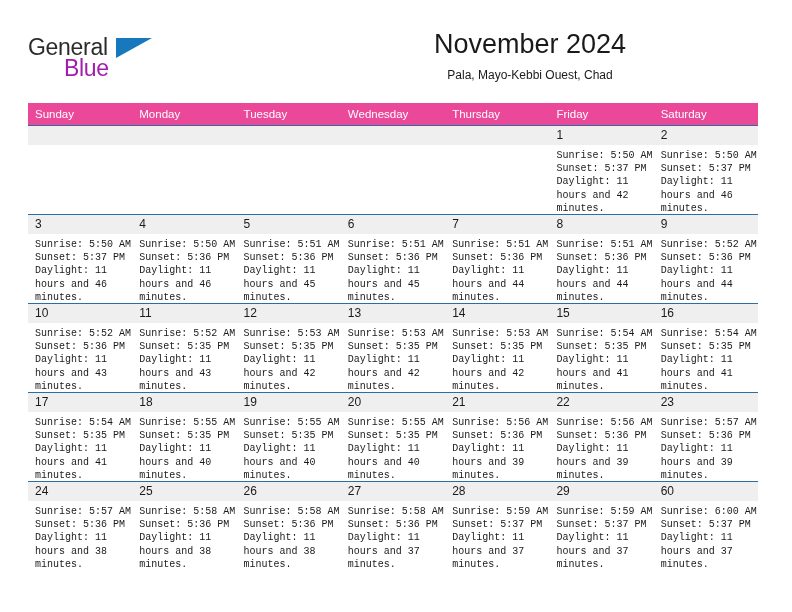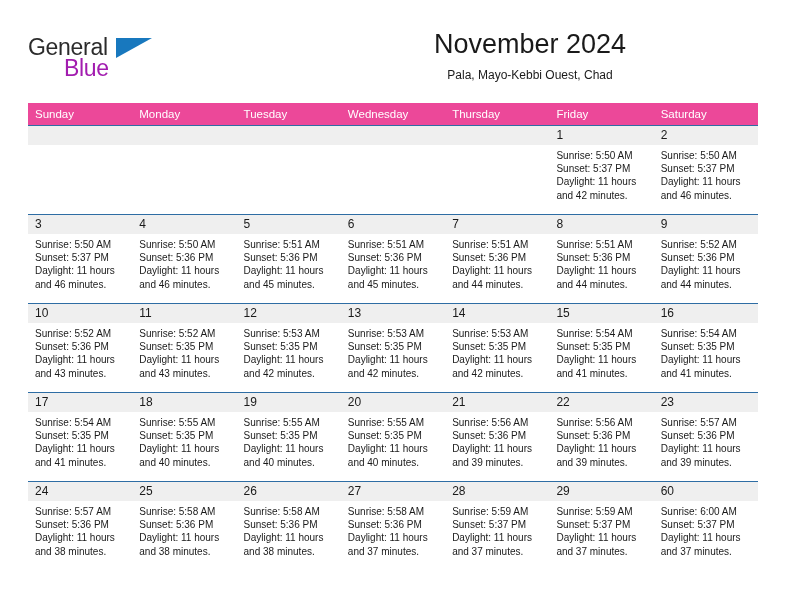--- a/index.html
+++ b/index.html
@@ -125,20 +125,21 @@
     padding: 3px 0 3px 7px;
     height: 13px;
     line-height: 13px;
     box-sizing: content-box;
   }
   .details {
     padding: 4px 6px 0 7px;
     font-size: 10px;
     line-height: 13.2px;
     color: #1a1a1a;
+    font-family: Liberation Mono, monospace;
   }
   .details div {
     white-space: nowrap;
   }
   .details .daylight {
     white-space: normal;
   }
   td.empty .daynum {
     background: #efefef;
   }

